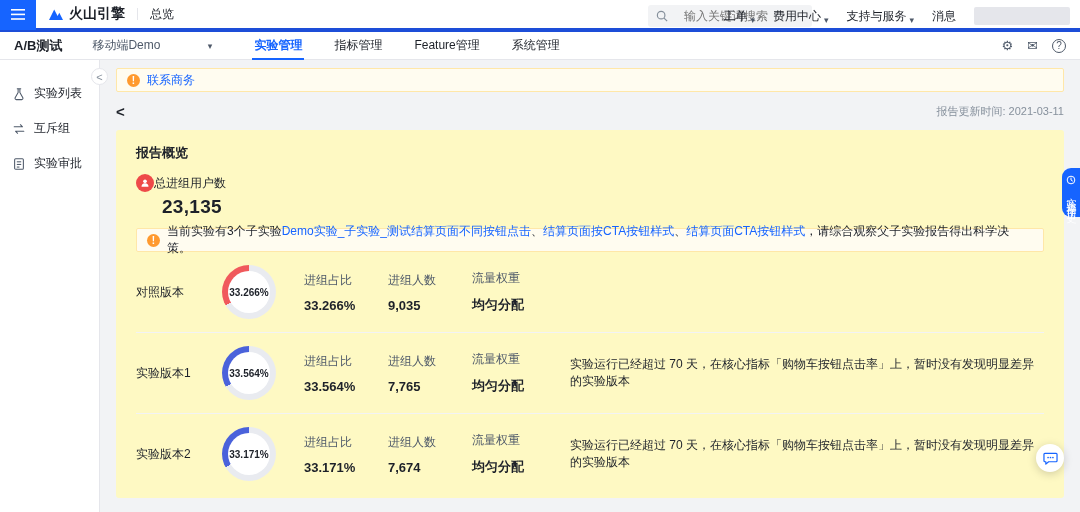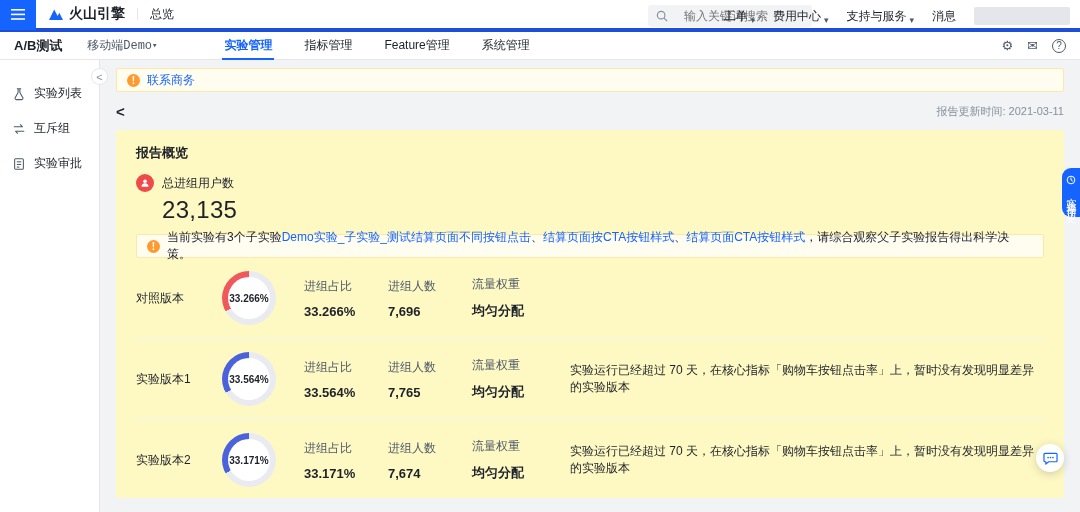--- a/index.html
+++ b/index.html
@@ -20,21 +20,21 @@
   .search input { border:none; outline:none; background:transparent; font-size:12px; color:#86909c; width:120px;
     font-family:inherit; }
   .top-menu { position:absolute; right:10px; top:0; height:32px; display:flex; align-items:center; gap:18px; }
   .top-menu .menu-item { display:flex; align-items:flex-end; gap:3px; cursor:pointer; color:#1d2129; }
   .caret { font-size:9px; color:#4e5969; }
   .redacted { width:96px; height:18px; background:#e5e6eb; border-radius:2px; }
   
   .subnav { position:absolute; top:32px; left:0; right:0; height:28px; background:#fff;
     border-bottom:1px solid #e5e6eb; display:flex; align-items:center; z-index:5; }
   .product-name { font-weight:bold; font-size:13px; margin-left:14px; }
-  .app-select { width:120px; color:#4e5969; display:flex; align-items:center; justify-content:center; cursor:pointer;font-family:Liberation Mono, monospace; }
+  .app-select { margin-left:30px; width:120px; color:#4e5969; display:flex; align-items:center; justify-content:space-between; cursor:pointer; }
   .tabs { display:flex; margin-left:26px; height:100%;justify-content:space-between; }
   .tab { padding:0 16px; display:flex; align-items:center; height:100%; cursor:pointer; position:relative; color:#1d2129; }
   .tab.active { color:#1664ff; font-weight:bold; }
   .tab.active::after { content:""; position:absolute; left:14px; right:14px; bottom:-1px; height:2px; background:#1664ff; }
   .subnav-icons { margin-left:auto; margin-right:14px; display:flex; gap:14px; align-items:center; color:#4e5969; font-size:13px; }
   .help-circle { width:14px; height:14px; border:1px solid #4e5969; border-radius:50%; font-size:10px;
     display:flex; align-items:center; justify-content:center; }
   
   .sidebar { position:absolute; top:60px; left:0; bottom:0; width:100px; background:#fff;
     border-right:1px solid #e5e6eb; padding-top:16px; z-index:4; }
@@ -49,23 +49,23 @@
     display:flex; align-items:center; padding:0 10px; gap:7px; }
   .warn-badge { width:13px; height:13px; border-radius:50%; background:#ff9a2e; color:#fff; font-size:10px;
     font-weight:bold; display:flex; align-items:center; justify-content:center; flex:none; }
   .link { color:#1664ff; cursor:pointer; }
   .page-head { display:flex; align-items:center; margin-top:9px; height:20px; }
   .back-icon { font-size:15px; font-weight:bold; margin-right:3px; cursor:pointer; }
   .page-title { font-size:14px; font-weight:bold; }
   .report-time { margin-left:auto; color:#86909c; font-size:11px; }
   .card { margin-top:9px; background:#fef9c3; border-radius:3px; padding:14px 20px; height:368px; overflow:hidden; }
   .card-title { font-size:13px; font-weight:bold; }
-  .stat-top { display:flex; align-items:center; gap:8px; margin-top:12px; }
+  .stat-top { display:flex; align-items:center; margin-top:12px; }
   .stat-circle { width:18px; height:18px; border-radius:50%; background:#ee4a49; display:flex; align-items:center; justify-content:center; flex:none; }
-  .stat-value { font-size:24px; font-weight:normal; margin:4px 0 0 26px; letter-spacing:.3px; }
+  .stat-value { font-size:19px; font-weight:bold; margin:4px 0 0 26px; letter-spacing:.3px; }
   .card-notice { margin-top:10px; }
   .version-row { display:flex; align-items:center; padding:13px 0; border-bottom:1px solid #f2f3f5; }
   .version-row:last-child { border-bottom:none; }
   .v-label { width:86px; flex:none; }
   .v-donut { width:54px; height:54px; border-radius:50%; position:relative; flex:none; margin-right:28px; }
   .v-donut .hole { position:absolute; inset:6px; background:#fff; border-radius:50%;
     display:flex; align-items:center; justify-content:center; font-size:10px; font-weight:bold; }
   .v-col { width:80px; flex:none; margin-right:4px; }
   .v-col .k { color:#4e5969; }
   .v-col .v { font-weight:bold; font-size:13px; margin-top:9px; }
@@ -207,21 +207,21 @@
       <span class="v-label">对照版本</span>
       <div class="v-donut" style="background: conic-gradient(rgb(233, 235, 240) 0%, rgb(233, 235, 240) 66.734%, rgb(240, 89, 92) 66.734%, rgb(240, 89, 92) 100%);">
         <div class="hole">33.266%</div>
       </div>
       <div class="v-col">
         <div class="k">进组占比</div>
         <div class="v">33.266%</div>
       </div>
       <div class="v-col">
         <div class="k">进组人数</div>
-        <div class="v">7,696</div>
+        <div class="v">9,035</div>
       </div>
       <div class="v-col">
         <div class="k">流量权重</div>
         <div class="v">均匀分配</div>
       </div>
       <div class="v-desc"></div>
     </div>
 
     <div class="version-row">
       <span class="v-label">实验版本1</span>

